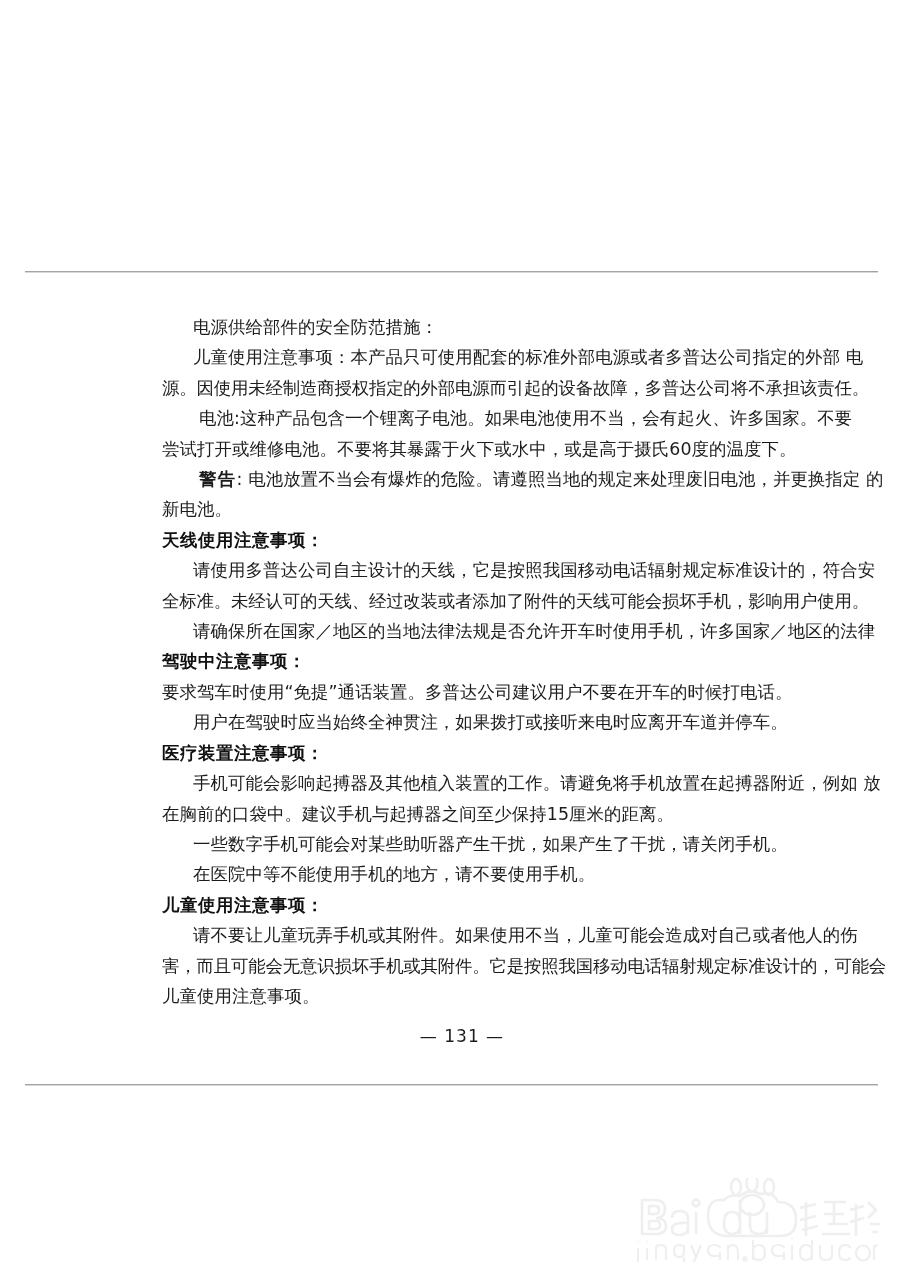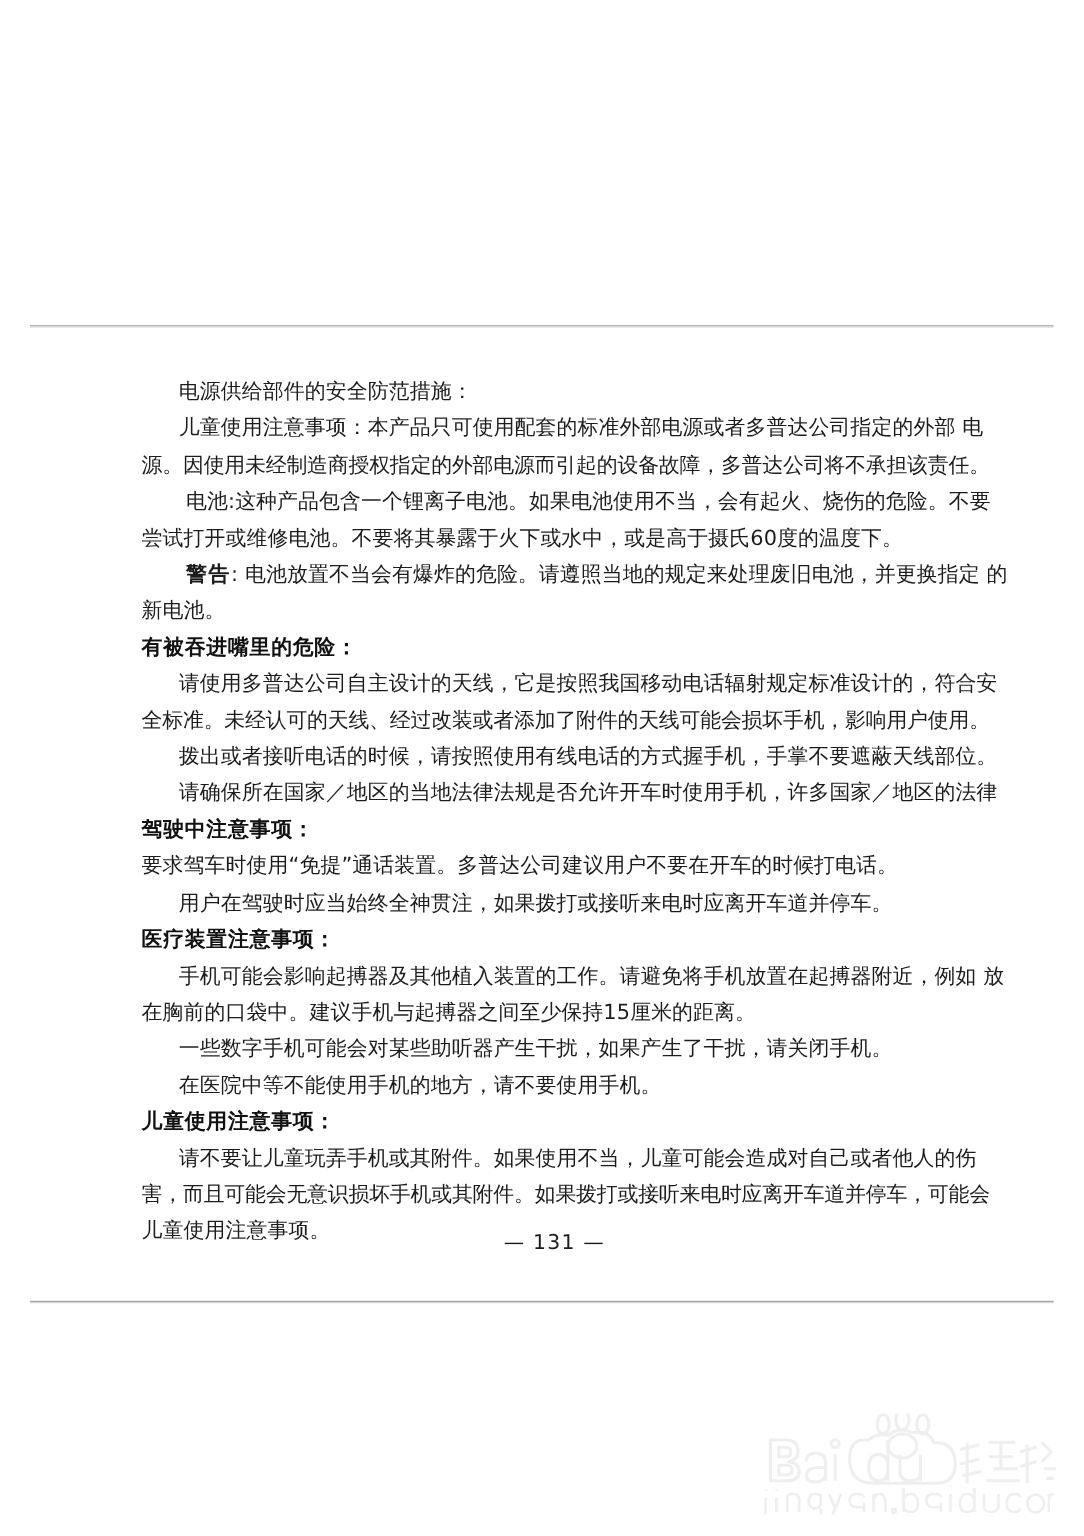--- a/index.html
+++ b/index.html
@@ -44,20 +44,21 @@
     width: 706px;
   }
 
   .line {
     font-size: 17.4px;
     line-height: 30.4px;
     letter-spacing: 0.1px;
     white-space: pre;
     color: #1c1c1c;
     font-weight: 400;
+    margin-left: 44px;
   }
   .line.indent      { text-indent: 31px; }
   .line.indent-wide { text-indent: 37px; }
   .line.heading {
     font-weight: 700;
     letter-spacing: 0.6px;
     color: #111111;
   }
   .line .bold-run {
     font-weight: 700;
@@ -94,40 +95,39 @@
 <body>
 
 <div class="page">
 
   <div class="rule rule-top"></div>
 
   <div class="content" id="body-container">
       <div class="line indent">电源供给部件的安全防范措施：</div>
       <div class="line indent">儿童使用注意事项：本产品只可使用配套的标准外部电源或者多普达公司指定的外部 电</div>
       <div class="line tight">源。因使用未经制造商授权指定的外部电源而引起的设备故障，多普达公司将不承担该责任。</div>
-      <div class="line indent-wide">电池:这种产品包含一个锂离子电池。如果电池使用不当，会有起火、烧伤的危险。不要</div>
+      <div class="line indent-wide">电池:这种产品包含一个锂离子电池。如果电池使用不当，会有起火、许多国家。不要</div>
       <div class="line">尝试打开或维修电池。不要将其暴露于火下或水中，或是高于摄氏60度的温度下。</div>
       <div class="line indent-wide"><span class="bold-run">警告</span>: 电池放置不当会有爆炸的危险。请遵照当地的规定来处理废旧电池，并更换指定 的</div>
       <div class="line">新电池。</div>
-      <div class="line heading">有被吞进嘴里的危险：</div>
+      <div class="line heading">天线使用注意事项：</div>
       <div class="line indent">请使用多普达公司自主设计的天线，它是按照我国移动电话辐射规定标准设计的，符合安</div>
       <div class="line tight">全标准。未经认可的天线、经过改装或者添加了附件的天线可能会损坏手机，影响用户使用。</div>
-      <div class="line indent">拨出或者接听电话的时候，请按照使用有线电话的方式握手机，手掌不要遮蔽天线部位。</div>
       <div class="line indent">请确保所在国家／地区的当地法律法规是否允许开车时使用手机，许多国家／地区的法律</div>
       <div class="line heading">驾驶中注意事项：</div>
       <div class="line">要求驾车时使用“免提”通话装置。多普达公司建议用户不要在开车的时候打电话。</div>
       <div class="line indent">用户在驾驶时应当始终全神贯注，如果拨打或接听来电时应离开车道并停车。</div>
       <div class="line heading">医疗装置注意事项：</div>
       <div class="line indent">手机可能会影响起搏器及其他植入装置的工作。请避免将手机放置在起搏器附近，例如 放</div>
       <div class="line">在胸前的口袋中。建议手机与起搏器之间至少保持15厘米的距离。</div>
       <div class="line indent">一些数字手机可能会对某些助听器产生干扰，如果产生了干扰，请关闭手机。</div>
       <div class="line indent">在医院中等不能使用手机的地方，请不要使用手机。</div>
       <div class="line heading">儿童使用注意事项：</div>
       <div class="line indent">请不要让儿童玩弄手机或其附件。如果使用不当，儿童可能会造成对自己或者他人的伤</div>
-      <div class="line tight">害，而且可能会无意识损坏手机或其附件。如果拨打或接听来电时应离开车道并停车，可能会</div>
+      <div class="line tight">害，而且可能会无意识损坏手机或其附件。它是按照我国移动电话辐射规定标准设计的，可能会</div>
       <div class="line">儿童使用注意事项。</div>
     </div>
 
   <div class="page-number">— 131 —</div>
 
   <div class="rule rule-bottom"></div>
 
   <div class="watermark">
     <svg viewBox="0 0 252 84" xmlns="http://www.w3.org/2000/svg" aria-hidden="true">
       <g fill="none" stroke="#efefef" stroke-width="2.6" stroke-linejoin="round">

